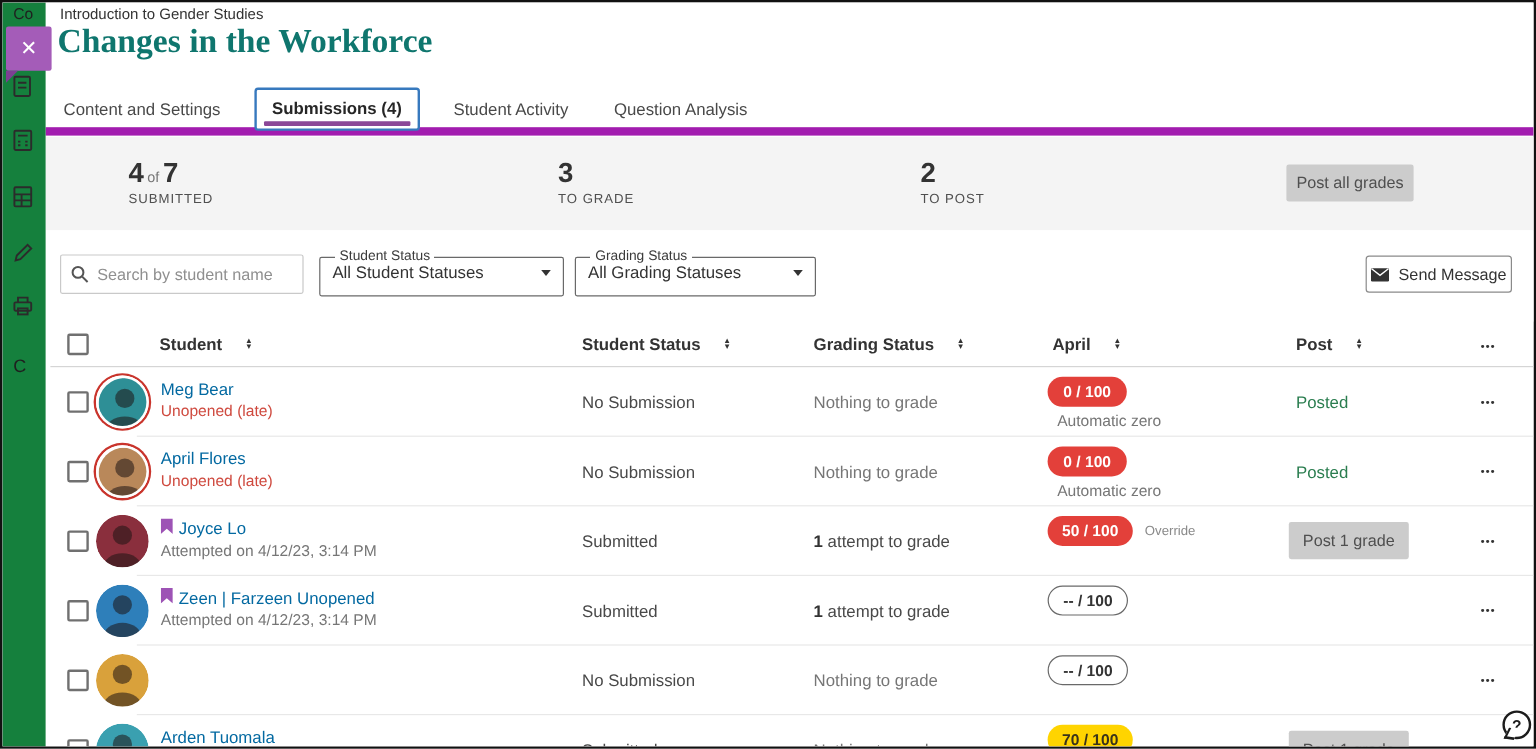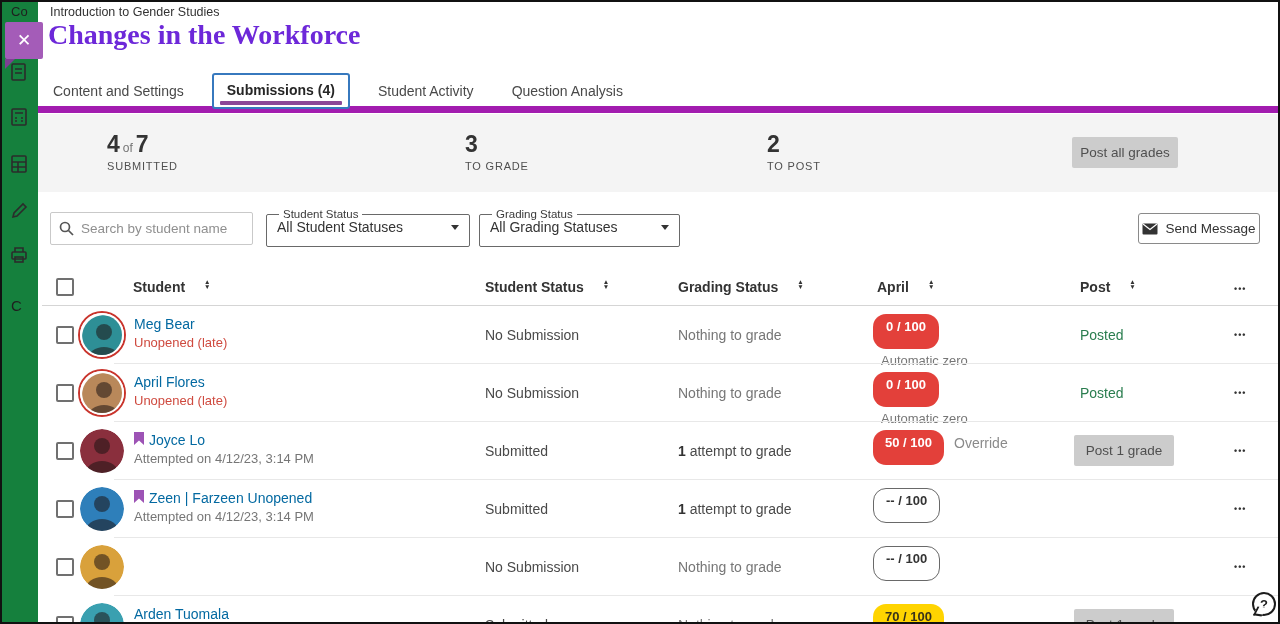--- a/index.html
+++ b/index.html
@@ -18,21 +18,21 @@
     font-size:17px; border-radius:2px; z-index:6; cursor:pointer;
   }
   .close-fold { position:absolute; left:3px; top:57px; width:0; height:0; z-index:6;
     border-left:10px solid #7d3f93; border-bottom:10px solid transparent; }
   .strip-icon { position:absolute; left:8px; color:#2b2b2b; }
   .strip-icon svg { display:block; }
   
   #main { position:absolute; left:36px; top:0; right:0; bottom:0; background:#fff; }
   .breadcrumb { position:absolute; left:12px; top:3px; font-size:12.5px; color:#333; }
   .page-title { position:absolute; left:10px; top:17px; font-family:"Liberation Serif", serif;
-    font-size:28px; color:#6d28d9; }
+    font-size:28px; color:#0f766e; }
   .visible-btn { position:absolute; left:1068px; top:14px; width:152px; height:30px;
     border:1px solid #c9c9c9; border-radius:2px; background:#fff; display:flex; align-items:center;
     gap:8px; padding:0 10px; font-size:13.5px; color:#333; cursor:pointer; }
   .caret { width:0; height:0; border-left:4px solid transparent; border-right:4px solid transparent;
     border-top:5px solid #333; margin-left:auto; }
   
   .tabbar { position:absolute; left:0; right:0; top:74px; height:37px; border-bottom:7px solid #a21caf;
     display:flex; align-items:center; padding-left:5px; gap:18px; }
   .tab { font-size:14px; color:#494949; padding:8px 10px; cursor:pointer; white-space:nowrap; }
   .tab.active { position:relative; color:#262626; font-weight:700;
@@ -60,48 +60,48 @@
   .dd legend { font-size:11.5px; color:#3b3b3b; padding:0 4px; margin-left:2px; }
   .dd .dd-inner { display:flex; align-items:center; margin-top:-1px; }
   .dd .dd-value { font-size:14px; color:#333; }
   .send-btn { position:absolute; left:1100px; top:21px; width:122px; height:31px;
     border:1px solid #8a8a8a; border-radius:3px; background:#fff; display:flex; align-items:center;
     justify-content:center; gap:7px; font-size:13.5px; color:#333; cursor:pointer; }
   
   .thead { position:absolute; left:0; right:0; top:266px; height:38px; }
   .thead-border { position:absolute; left:4px; right:0; bottom:0; height:1px; background:#d5d5d5; }
   .th { position:absolute; top:11px; font-size:14px; font-weight:700; color:#333;
-    display:flex; gap:19px; cursor:pointer; }
+    display:flex; align-items:center; gap:19px; cursor:pointer; }
   .sort { display:inline-flex; flex-direction:column; line-height:5px; font-size:6.5px; color:#333; }
   .checkbox { width:18px; height:18px; border:2px solid #707070; border-radius:2px; background:#fff; cursor:pointer; }
   .rows { position:absolute; left:0; right:0; top:304px; bottom:0; overflow:hidden; }
   .row { position:relative; height:58px; }
   .row-line { position:absolute; left:76px; right:0; bottom:0; height:1px; background:#e8e8e8; }
   .row .checkbox { position:absolute; left:18px; top:20px; }
   .avatar { position:absolute; left:42px; top:7px; width:44px; height:44px; border-radius:50%; overflow:hidden; }
   .avatar.ring { border:2px solid #fff; box-shadow:0 0 0 2px #c9342c; }
   .avatar svg { display:block; }
   .name-block { position:absolute; left:96px; top:10px; }
   .name-line { display:flex; align-items:flex-start; gap:5px; font-size:14px; font-weight:400; color:#0369a1; }
   .flag { display:inline-block; }
   .sub { font-size:13px; margin-top:3px; }
   .sub.red { color:#cf4a3f; }
   .sub.gray { color:#767676; }
   .cell-status { position:absolute; left:447px; top:21px; font-size:14px; color:#494949; }
   .cell-grading { position:absolute; left:640px; top:21px; font-size:14px; color:#494949; }
   .cell-grading.muted { color:#767676; }
   .cell-grading b { color:#333; }
   .grade-wrap { position:absolute; left:835px; top:8px; width:200px; }
-  .pill { display:inline-block; min-width:66px; height:35px; line-height:25px; text-align:center;
+  .pill { display:inline-block; min-width:66px; height:25px; line-height:25px; text-align:center;
     border-radius:13px; font-size:13px; font-weight:700; padding:0 12px; }
   .pill.red { background:#e3403a; color:#fff; }
   .pill.yellow { background:#ffd400; color:#39331a; }
   .pill.outline { background:#fff; color:#333; border:1px solid #696969; line-height:23px; }
   .grade-note.below { display:block; font-size:13px; color:#767676; margin-top:4px; margin-left:8px; }
-  .grade-note.right { display:inline-block; font-size:14px; color:#8a8a8a; margin-left:10px; vertical-align:middle; }
+  .grade-note.right { display:inline-block; font-size:11px; color:#8a8a8a; margin-left:10px; vertical-align:middle; }
   .posted-link { position:absolute; left:1042px; top:21px; font-size:14px; color:#2a7d4f; cursor:pointer; }
   .post-grade-btn { position:absolute; left:1036px; top:13px; width:100px; height:31px;
     background:#cccccc; border:none; border-radius:2px; font-size:13.5px; color:#4f4f4f;
     font-family:inherit; cursor:pointer; }
   .row-menu, .head-menu { position:absolute; left:1196px; font-size:9px; letter-spacing:1px;
     font-weight:700; color:#333; cursor:pointer; }
   .head-menu { top:16px; }
   .row-menu { top:24px; }
   
   .help-bubble { position:absolute; left:1250px; top:590px; width:24px; height:24px; z-index:8;

